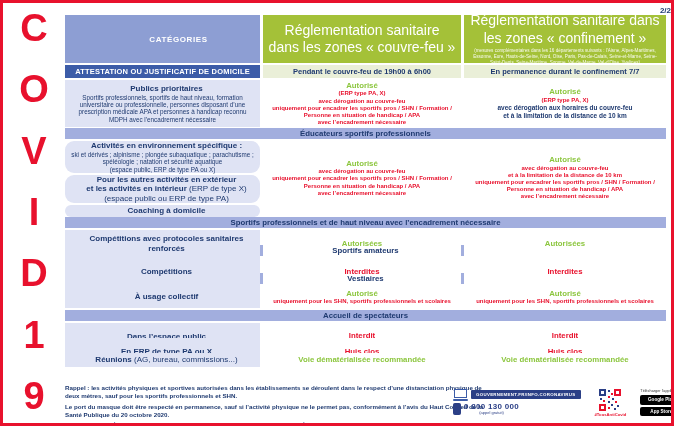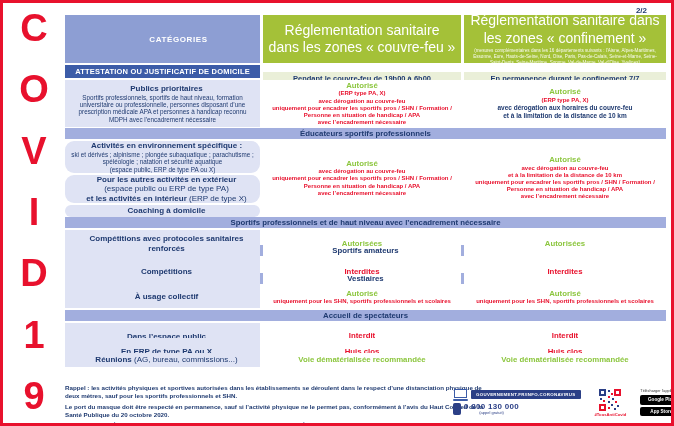--- a/index.html
+++ b/index.html
@@ -1,34 +1,34 @@
 <!DOCTYPE html>
 <html><head>
 <meta charset="utf-8">
 <style>
   html,body{margin:0;padding:0;background:#fff;}
   .page{width:674px;height:426px;box-sizing:border-box;border:3px solid #e8112d;position:relative;
         background:#fff;font-family:"Liberation Sans",sans-serif;overflow:hidden;}
-  .page-num{position:absolute;top:3px;right:24px;font-size:8px;font-weight:bold;color:#1f3a70;}
+  .page-num{position:absolute;top:3px;right:0;font-size:8px;font-weight:bold;color:#1f3a70;}
   .watermark{position:absolute;left:4px;top:6px;bottom:8px;width:54px;display:flex;flex-direction:column;
              justify-content:space-between;align-items:center;}
   .watermark span{color:#e8112d;font-weight:bold;font-size:38px;line-height:1;}
   .main{position:absolute;left:62px;top:12px;right:5px;}
   .t-row{display:grid;grid-template-columns:195px 198px 1fr;column-gap:3px;margin-bottom:2px;}
   .cell{box-sizing:border-box;display:flex;flex-direction:column;justify-content:center;align-items:center;text-align:center;}
   .h-cat{background:#8d9ed3;color:#fff;font-weight:bold;font-size:8px;letter-spacing:.6px;padding-left:32px;}
   .h-green{background:#a4c138;color:#fff;padding:2px 4px;}
   .h-title{font-weight:normal;font-size:14px;line-height:1.25;text-align:center;}
   .h-note{font-size:4.6px;line-height:1.25;margin-top:1px;opacity:.92;}
   .row-header{height:48px;}
   .row-header .cell{height:48px;}
   .row-sub{height:13px;}
   .row-sub .cell{height:13px;}
   .attest{background:#3c5ca8;color:#fff;font-weight:bold;font-size:7.5px;letter-spacing:.2px;}
-  .ltgreen{background:#eaefd8;color:#1f3a70;font-weight:bold;font-size:7.5px;margin-top:7px;}
+  .ltgreen{background:#eaefd8;color:#1f3a70;font-weight:bold;font-size:7.5px;}
   .cat{background:#dfe3f4;color:#1f3a70;padding:2px 6px;}
   .cat .t{font-weight:bold;font-size:8px;line-height:1.2;padding-left:8px;}
   .cat .d{font-size:6.3px;line-height:1.18;}
   .val{background:#fff;padding:1px 2px;}
   .ok{color:#8cc63e;font-weight:bold;font-size:7.8px;line-height:1.2;}
   .red{color:#e8112d;font-weight:bold;font-size:6px;line-height:1.2;}
   .navy{color:#1f3a70;font-weight:bold;font-size:6.5px;line-height:1.25;}
   .band{background:#a2aede;color:#1f3a70;font-weight:bold;font-size:7.8px;height:11px;line-height:11px;
         text-align:center;margin-bottom:2px;}
   .row-publics{height:46px;}
@@ -128,22 +128,22 @@
 
     <div class="t-row row-activites">
       <div class="cat-stack">
         <div class="cell cat cat-env">
           <div class="t">Activités en environnement spécifique :</div>
           <div class="d">ski et dérivés ; alpinisme ; plongée subaquatique ; parachutisme ; spéléologie ; natation et sécurité aquatique</div>
           <div class="d">(espace public, ERP de type PA ou X)</div>
         </div>
         <div class="cell cat cat-ext">
           <div class="t">Pour les autres activités en extérieur</div>
+          <div class="t"><span>et les activités en intérieur</span><span style="font-weight:normal;"> (ERP de type X)</span></div>
           <div class="t" style="font-weight:normal;">(espace public ou ERP de type PA)</div>
-          <div class="t"><span>et les activités en intérieur</span><span style="font-weight:normal;"> (ERP de type X)</span></div>
         </div>
         <div class="cell cat cat-coach">
           <div class="t">Coaching à domicile</div>
         </div>
       </div>
       <div class="cell val">
         <div class="ok">Autorisé</div>
         <div class="red">avec dérogation au couvre-feu</div>
         <div class="red">uniquement pour encadrer les sportifs pros / SHN / Formation /</div>
         <div class="red">Personne en situation de handicap / APA</div>

